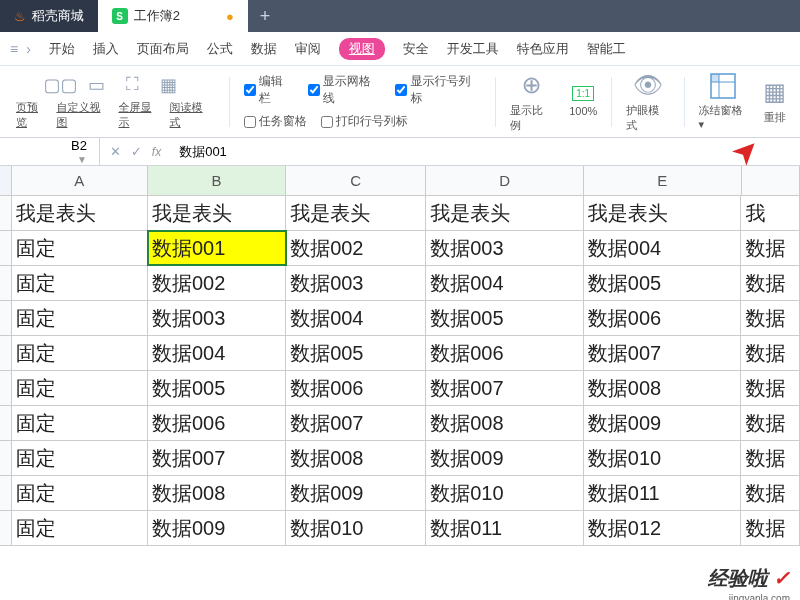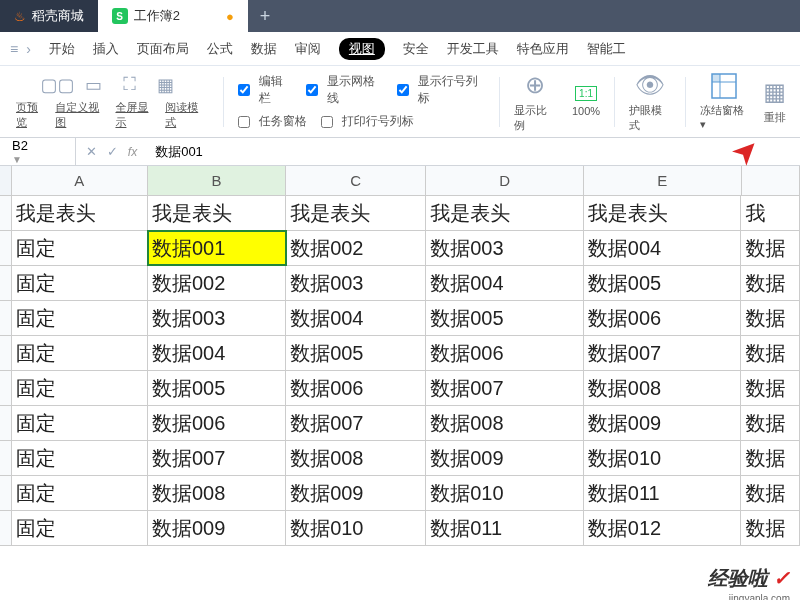--- a/index.html
+++ b/index.html
@@ -10,42 +10,42 @@
     .tab.dark { background: #2d3748; color: #fff; }
     .tab.active { background: #fff; color: #333; }
     .tab.active .modified { color: #f59e0b; }
     .tab-add { color: #cbd5e0; padding: 0 12px; display: flex; align-items: center; font-size: 18px; }
     .tab-icon-fire { color: #f97316; }
     .tab-icon-sheet { display: inline-flex; width: 16px; height: 16px; background: #22c55e; border-radius: 3px; color: #fff; font-size: 10px; align-items: center; justify-content: center; font-weight: bold; }
     
     .menu-bar { height: 34px; display: flex; align-items: center; padding: 0 10px; gap: 18px; border-bottom: 1px solid #e2e8f0; font-size: 13px; color: #444; }
     .menu-left-icons { display: flex; gap: 8px; color: #94a3b8; font-size: 14px; }
     .menu-item { cursor: pointer; }
-    .menu-item.active { background: #000000; color: #fff; padding: 2px 10px; border-radius: 10px; text-decoration: underline; }
+    .menu-item.active { background: #ec4899; color: #fff; padding: 2px 10px; border-radius: 10px; text-decoration: underline; }
     
     .ribbon { height: 72px; border-bottom: 1px solid #d1d5db; display: flex; align-items: center; padding: 0 8px; gap: 4px; }
     .ribbon-group { display: flex; flex-direction: column; align-items: center; padding: 2px 8px; font-size: 11px; color: #555; }
     .ribbon-icon-set { display: flex; gap: 12px; margin-bottom: 4px; }
     .ribbon-icon { width: 24px; height: 22px; display: flex; align-items: center; justify-content: center; color: #94a3b8; font-size: 18px; }
     .ribbon-labels { display: flex; gap: 8px; font-size: 11px; text-decoration: underline; }
     .ribbon-sep { width: 1px; height: 50px; background: #e2e8f0; margin: 0 4px; }
     .checkbox-group { display: flex; flex-direction: column; gap: 6px; font-size: 12px; color: #555; padding: 4px 6px; }
     .checkbox-row { display: flex; gap: 14px; }
-    .chk { display: flex; align-items: center; gap: 9px; }
+    .chk { display: flex; align-items: center; gap: 3px; }
     .chk input { width: 12px; height: 12px; }
     .ribbon-single { display: flex; flex-direction: column; align-items: center; gap: 4px; font-size: 11px; color: #555; padding: 0 6px; }
     .big-icon { font-size: 24px; color: #94a3b8; }
     .ratio-box { border: 1px solid #22c55e; color: #22c55e; font-size: 10px; padding: 1px 3px; border-radius: 0; }
     .eye-icon { color: #94a3b8; position: relative; }
     .freeze-icon { position: relative; }
     .freeze-icon svg { display: block; }
     .red-arrow { position: absolute; top: 132px; left: 732px; font-size: 32px; color: #dc2626; transform: rotate(-45deg); z-index: 100; }
     
     .formula-bar { height: 28px; border-bottom: 1px solid #d1d5db; display: flex; align-items: center; font-size: 13px; }
-    .name-box { width: 76px; padding: 0 12px; border-right: 1px solid #d1d5db; height: 100%; display: flex; align-items: flex-start; justify-content: space-between; flex-direction: column; }
+    .name-box { width: 100px; padding: 0 12px; border-right: 1px solid #d1d5db; height: 100%; display: flex; align-items: flex-end; justify-content: space-between; flex-direction: column; }
     .fx-controls { display: flex; align-items: center; gap: 10px; padding: 0 10px; color: #94a3b8; }
     .fx-label { font-style: italic; color: #999; font-size: 12px; }
     .formula-input { flex: 1; padding: 0 8px; border: none; outline: none; font-size: 13px; }
     
     .sheet-area { position: relative; }
     .col-headers { display: flex; height: 30px; border-bottom: 1px solid #ccc; }
     .corner { width: 12px; background: #f1f5f9; border-right: 1px solid #ccc; }
     .col-header { text-align: center; line-height: 30px; font-size: 15px; color: #555; background: #f8fafc; border-right: 1px solid #ccc; }
     .col-header.selected { background: #e0f2e0; }
     .data-row { display: flex; height: 35px; border-bottom: 1px solid #ccc; }

